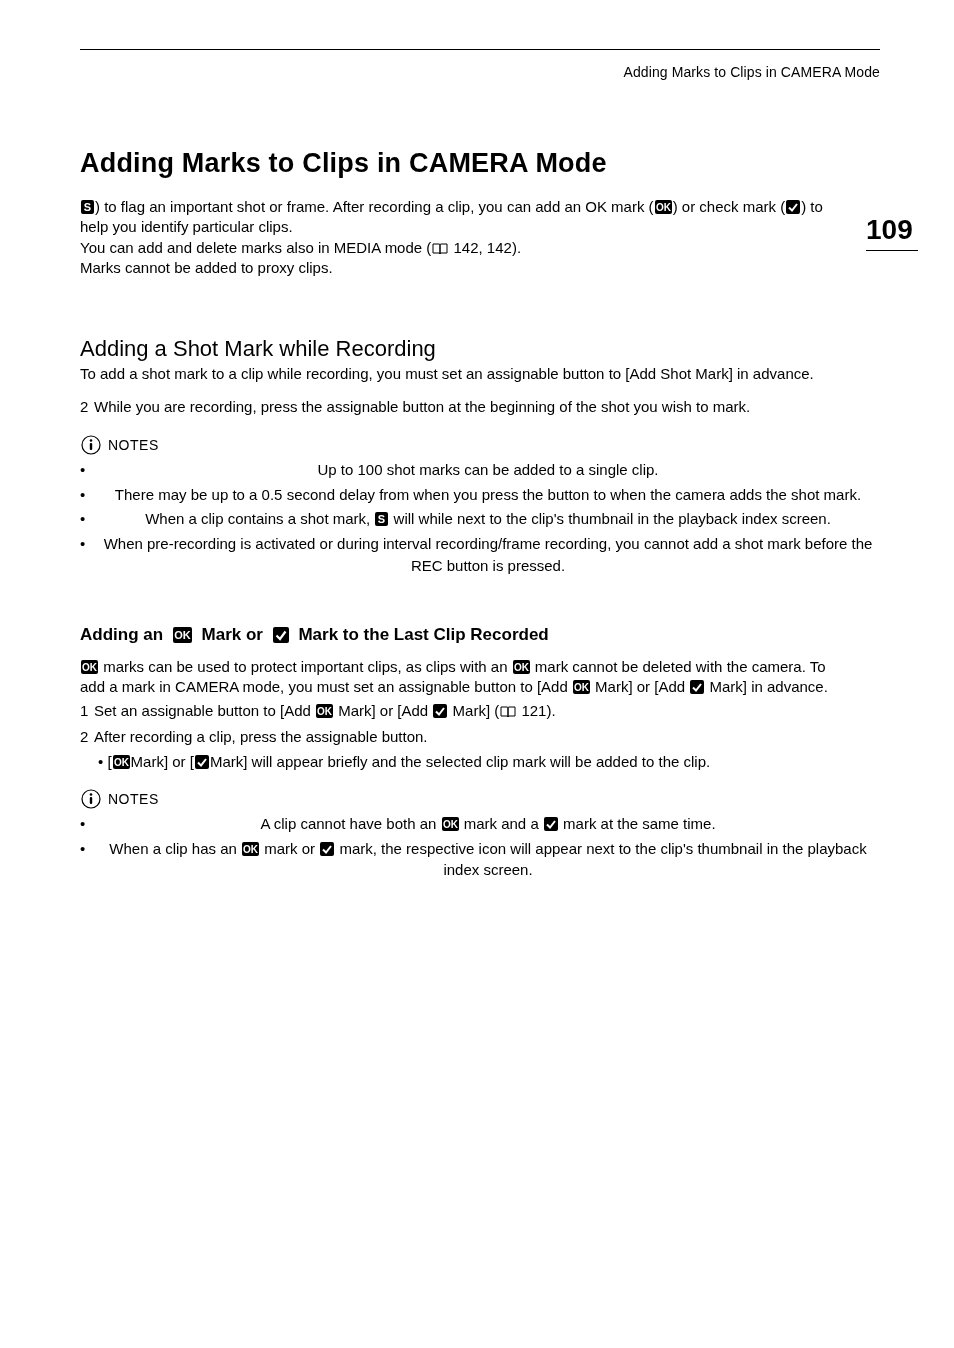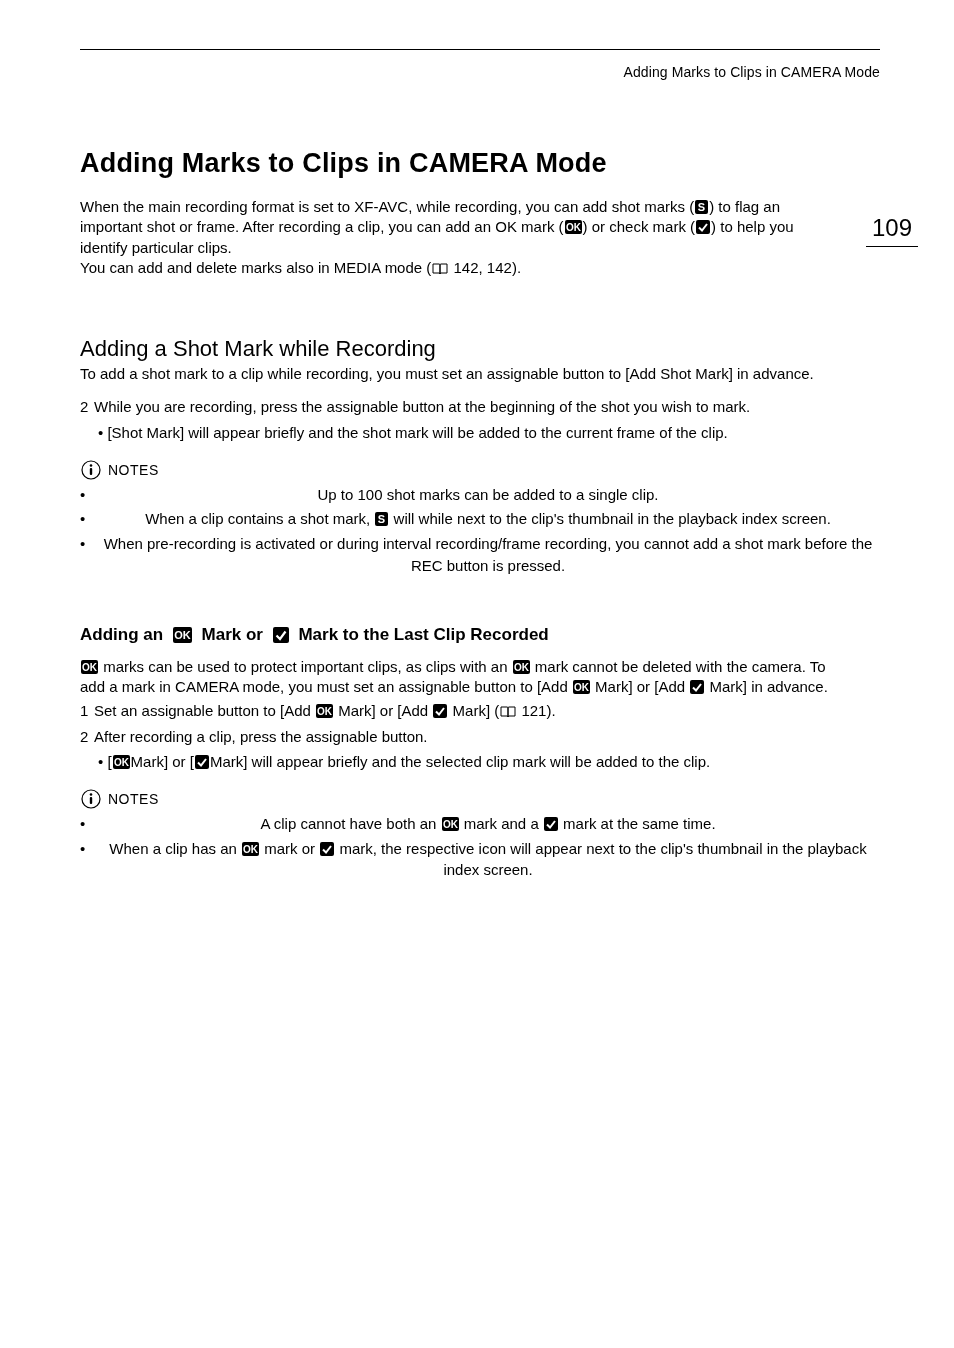--- a/index.html
+++ b/index.html
@@ -1,20 +1,20 @@
 <!DOCTYPE html>
 <html><head>
 <meta charset="utf-8">
 <style>
   * { box-sizing: border-box; margin: 0; padding: 0; }
   html, body { width: 954px; height: 1348px; background: #fff; font-family: Arial, Helvetica, sans-serif; color: #000; }
   .page { position: relative; width: 954px; height: 1348px; padding: 48px 74px 0 80px; }
   .rule-top { position: absolute; top: 49px; left: 80px; right: 74px; height: 1px; background: #000; }
   .running-head { position: absolute; top: 64px; right: 74px; font-size: 14px; letter-spacing: 0.1px; }
-  .page-number { position: absolute; top: 214px; right: 36px; font-size: 24px; font-weight: 400; text-align: center; }
+  .page-number { position: absolute; top: 214px; right: 36px; font-size: 28px; font-weight: 700; }
   .page-number::after { content: ""; display: block; width: 52px; height: 1px; background: #000; margin-top: 4px; }
   .content { padding-top: 100px; }
   h1 { font-size: 27px; font-weight: 700; margin-bottom: 18px; letter-spacing: 0.2px; }
   .intro { font-size: 15px; line-height: 1.35; max-width: 760px; }
   .intro p { margin: 0; }
   h2 { font-size: 22px; font-weight: 400; margin-top: 58px; margin-bottom: 2px; }
   .lead { font-size: 15px; line-height: 1.35; margin-bottom: 12px; }
   .steps { font-size: 15px; line-height: 1.5; }
   .step { margin-bottom: 3px; }
   .step-num { display: inline-block; width: 14px; }
@@ -38,21 +38,21 @@
 <div class="page">
   <div class="rule-top"></div>
   <div class="running-head">Adding Marks to Clips in CAMERA Mode</div>
   <div class="page-number">109</div>
 
   <div class="content">
     <h1>Adding Marks to Clips in CAMERA Mode</h1>
 
     <div class="intro">
       <p>
-        <span>When the main recording format is set to XF-AVC, while recording, you can add shot marks (</span><span class="icon-glyph">
+        <span class="icon-glyph">
             <svg width="13" height="14">
               <rect x="0" y="0" width="13" height="14" rx="2" fill="#000"></rect>
               <text x="6.5" y="11" text-anchor="middle" font-family="Arial" font-size="11" font-weight="700" fill="#fff">S</text>
             </svg>
           </span><span>) to flag an</span>
         <span>important shot or frame. After recording a clip, you can add an OK mark (</span><span class="icon-glyph">
             <svg width="17" height="14">
               <rect x="0" y="0" width="17" height="14" rx="2" fill="#000"></rect>
               <text x="8.5" y="11" text-anchor="middle" font-family="Arial" font-size="10" font-weight="700" fill="#fff">OK</text>
             </svg>
@@ -64,44 +64,45 @@
           </span><span>) to help you</span>
         <span>identify particular clips.</span>
       </p>
       <p>
         <span>You can add and delete marks also in MEDIA mode (</span><span class="icon-glyph">
             <svg width="16" height="12">
               <path d="M1 1 L7 1 Q8 1 8 2 L8 11 Q8 10 7 10 L1 10 Z M15 1 L9 1 Q8 1 8 2 L8 11 Q8 10 9 10 L15 10 Z" fill="none" stroke="#000" stroke-width="1"></path>
             </svg>
           </span><span> 142, 142).</span>
       </p>
+      <p>Marks cannot be added to proxy clips.</p>
     </div>
 
     <h2>Adding a Shot Mark while Recording</h2>
     <p class="lead">To add a shot mark to a clip while recording, you must set an assignable button to [Add Shot Mark] in advance.</p>
 
     <div class="steps">
       <div class="step">
         <span class="step-num">2</span><span>While you are recording, press the assignable button at the beginning of the shot you wish to mark.</span>
       </div>
-      <div class="sub">[Shot Mark] will appear briefly and the shot mark will be added to the current frame of the clip.</div>
     </div>
 
     <div class="notes-head">
       <span class="icon-glyph">
           <svg width="20" height="20">
             <circle cx="10" cy="10" r="9" fill="none" stroke="#000" stroke-width="1.2"></circle>
             <circle cx="10" cy="5.5" r="1.3" fill="#000"></circle>
             <rect x="8.8" y="8" width="2.4" height="7" rx="1" fill="#000"></rect>
           </svg>
         </span>
       <span class="label">NOTES</span>
     </div>
     <ul class="bullets">
       <li>Up to 100 shot marks can be added to a single clip.</li>
+      <li>There may be up to a 0.5 second delay from when you press the button to when the camera adds the shot mark.</li>
       <li>
         <span>When a clip contains a shot mark, </span><span class="icon-glyph">
             <svg width="13" height="14">
               <rect x="0" y="0" width="13" height="14" rx="2" fill="#000"></rect>
               <text x="6.5" y="11" text-anchor="middle" font-family="Arial" font-size="11" font-weight="700" fill="#fff">S</text>
             </svg>
           </span><span> will while next to the clip's thumbnail in the playback index screen.</span>
       </li>
       <li>When pre-recording is activated or during interval recording/frame recording, you cannot add a shot mark before the REC button is pressed.</li>
     </ul>

